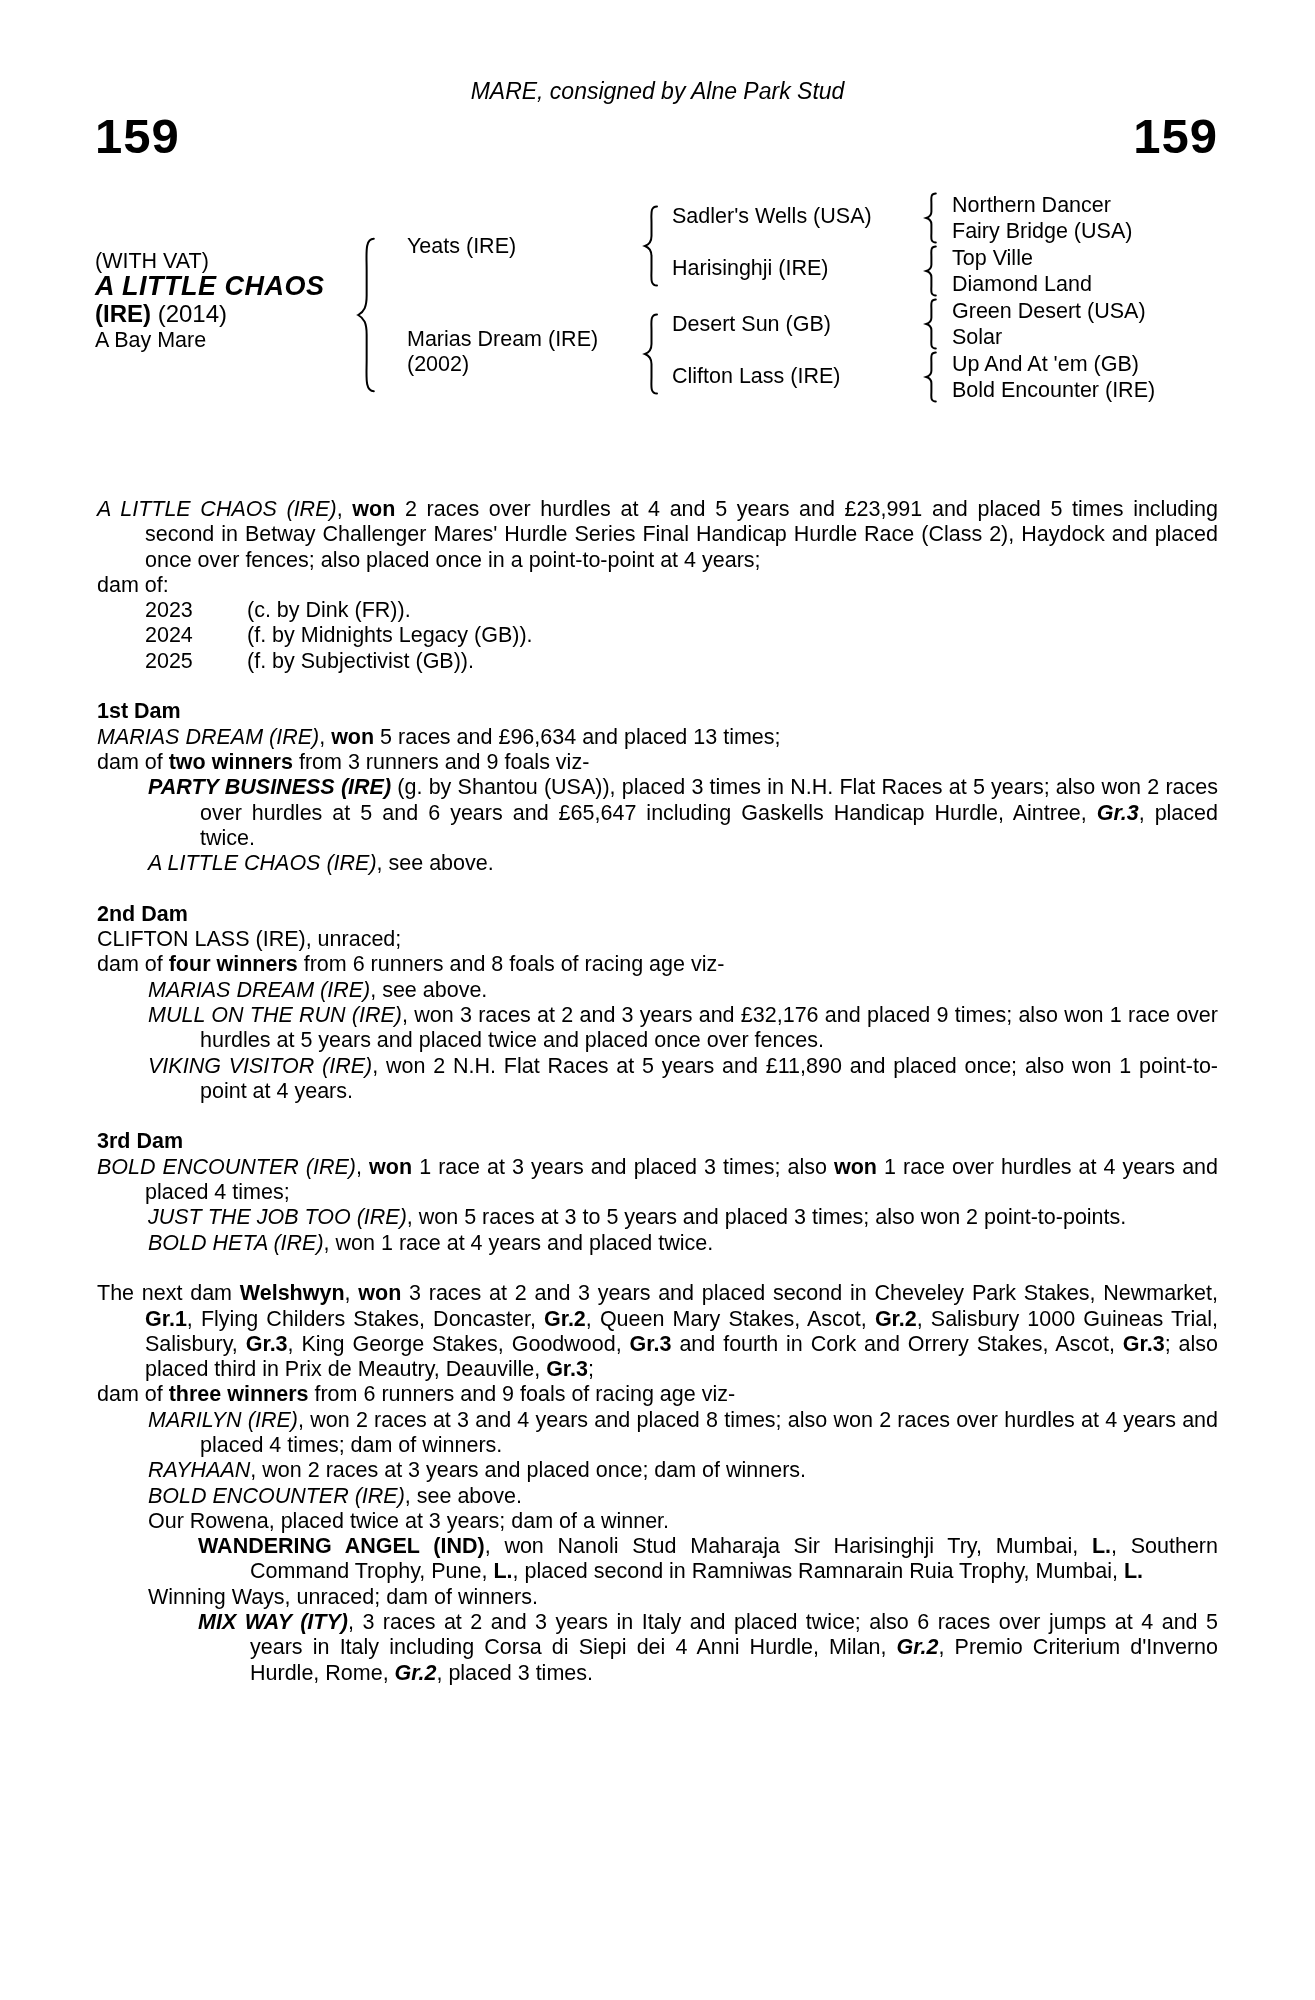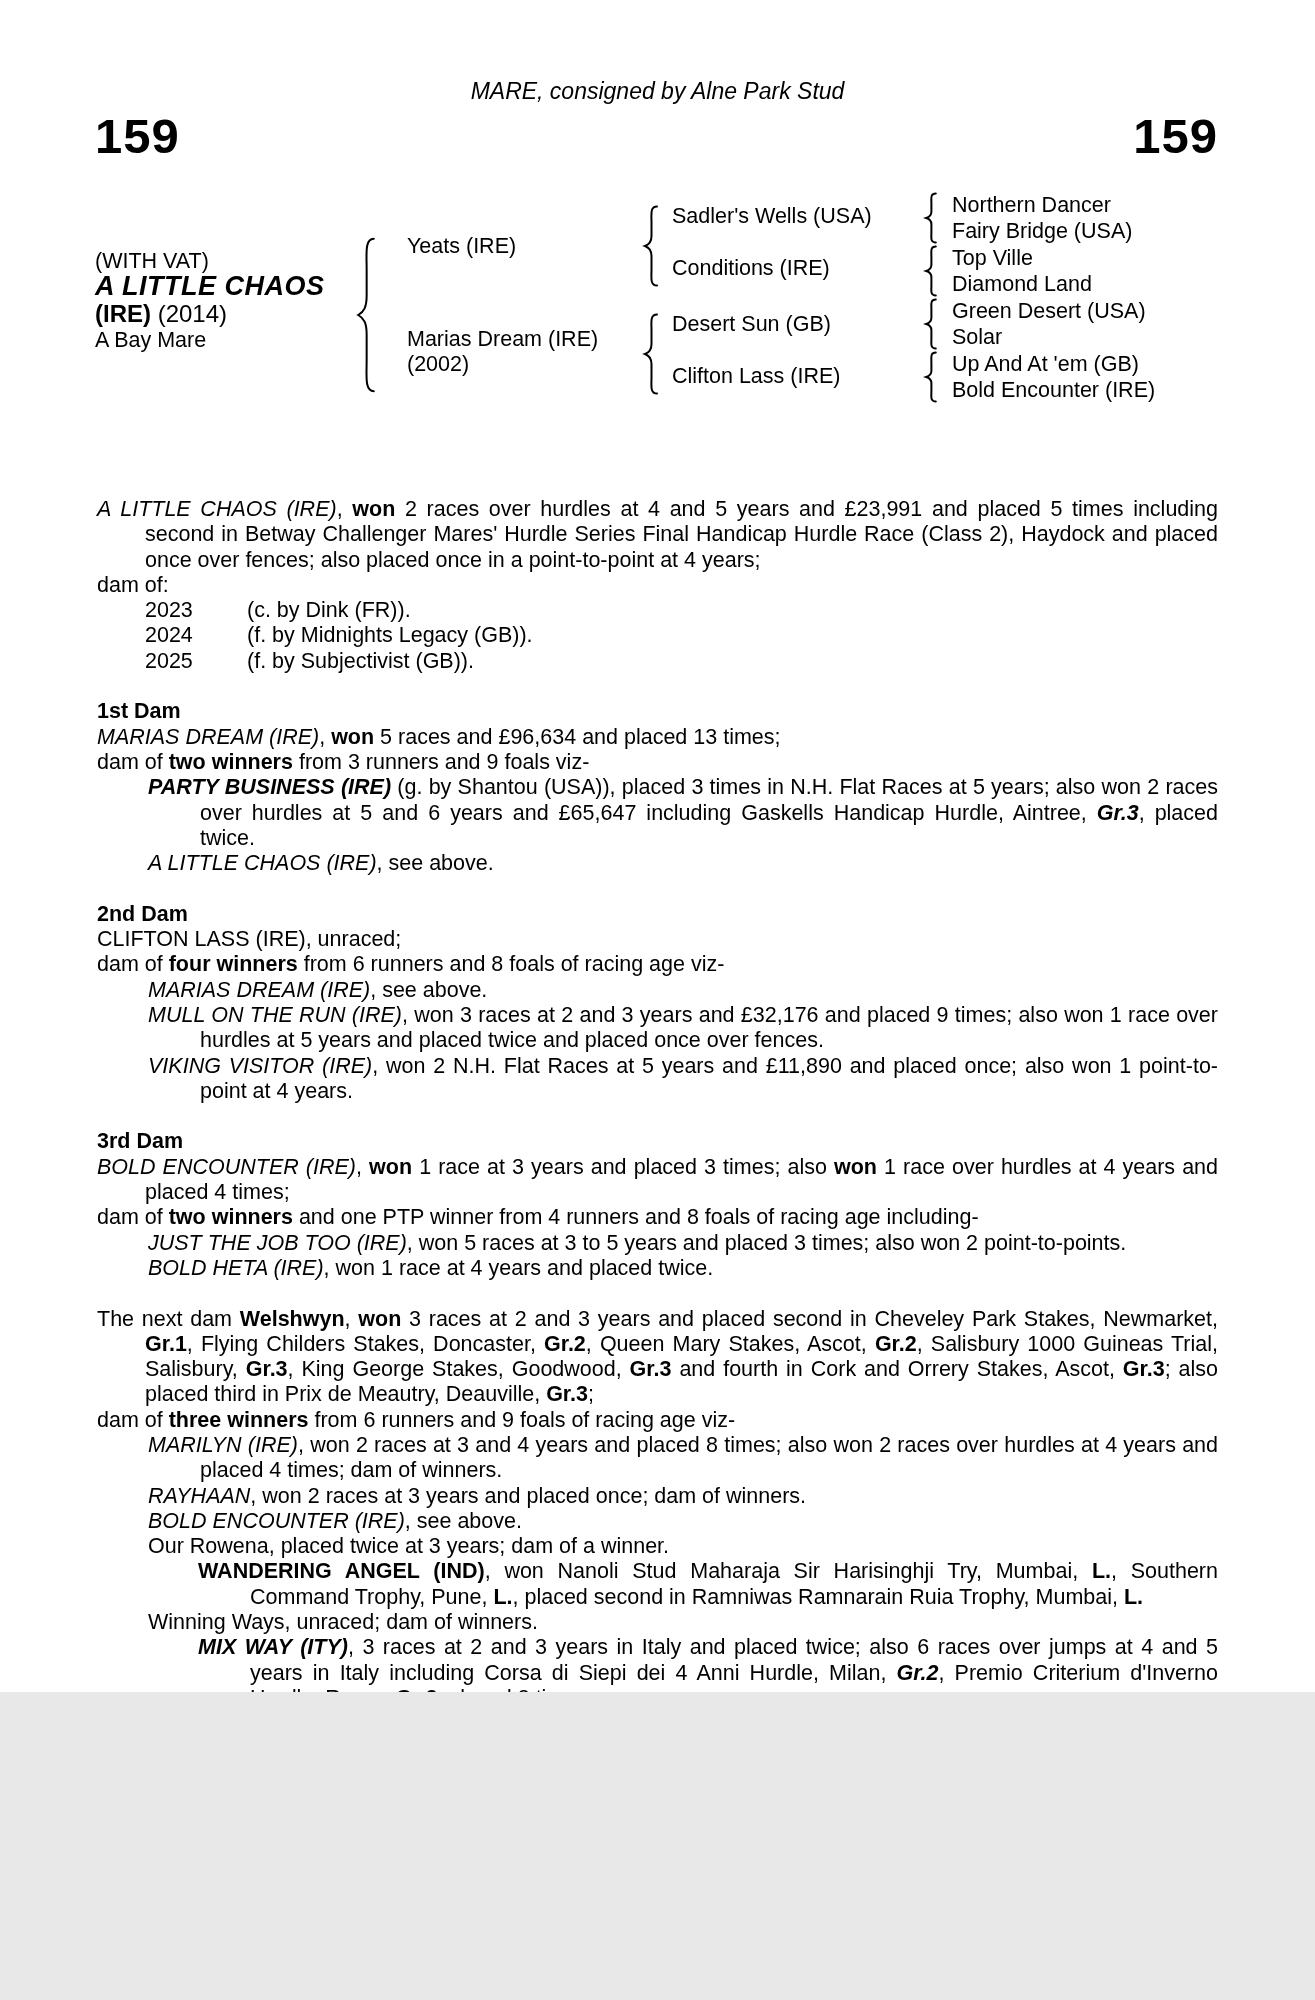--- a/index.html
+++ b/index.html
@@ -1,18 +1,18 @@
 <!DOCTYPE html>
 <html><head>
 <meta charset="utf-8">
 <style>
   html,body{margin:0;padding:0;background:#e8e8e8;}
   .page{
     position:relative;
-    width:1315px;height:1692px;
+    width:1315px;height:2000px;
     margin:0 auto;
     background:#ffffff;
     color:#000;
     font-family:"Liberation Sans","DejaVu Sans",sans-serif;
     font-size:21.5px;
     overflow:hidden;
   }
   .consignment{
     position:absolute;top:79px;left:0;right:0;
     text-align:center;font-style:italic;font-size:23px;line-height:1.1;
@@ -100,21 +100,21 @@
       </svg>
     <svg class="brace" style="left:923px;top:351px;" width="16" height="52" viewBox="0 0 20 100" preserveAspectRatio="none">
         <path d="M16 3 C9 3 10.5 12 10.5 22 L10.5 38 C10.5 45 8.5 48 4 50 C8.5 52 10.5 55 10.5 62 L10.5 78 C10.5 88 9 97 16 97" fill="none" stroke="#000" stroke-width="2" stroke-linecap="round" vector-effect="non-scaling-stroke"></path>
       </svg>
 
     <div class="pname g1-sire">Yeats (IRE)</div>
     <div class="pname g1-dam">Marias Dream (IRE)</div>
     <div class="pname g1-damyr">(2002)</div>
 
     <div class="pname g2-0">Sadler's Wells (USA)</div>
-    <div class="pname g2-1">Conditions (IRE)</div>
+    <div class="pname g2-1">Harisinghji (IRE)</div>
     <div class="pname g2-2">Desert Sun (GB)</div>
     <div class="pname g2-3">Clifton Lass (IRE)</div>
 
     <div class="pname g3 g3-0">Northern Dancer</div>
     <div class="pname g3 g3-1">Fairy Bridge (USA)</div>
     <div class="pname g3 g3-2">Top Ville</div>
     <div class="pname g3 g3-3">Diamond Land</div>
     <div class="pname g3 g3-4">Green Desert (USA)</div>
     <div class="pname g3 g3-5">Solar</div>
     <div class="pname g3 g3-6">Up And At 'em (GB)</div>
@@ -137,21 +137,20 @@
       <div class="gap"></div>
       <div class="para indent0 heading"><span class="s-b">2nd Dam</span></div>
       <div class="para indent0"><span class="s-r">CLIFTON LASS (IRE), unraced;</span></div>
       <div class="para indent0"><span class="s-r">dam of </span><span class="s-b">four winners</span><span class="s-r"> from 6 runners and 8 foals of racing age viz-</span></div>
       <div class="para indent1"><span class="s-i">MARIAS DREAM (IRE)</span><span class="s-r">, see above.</span></div>
       <div class="para indent1 justify"><span class="s-i">MULL ON THE RUN (IRE)</span><span class="s-r">, won 3 races at 2 and 3 years and £32,176 and placed 9 times; also won 1 race over hurdles at 5 years and placed twice and placed once over fences.</span></div>
       <div class="para indent1 justify"><span class="s-i">VIKING VISITOR (IRE)</span><span class="s-r">, won 2 N.H. Flat Races at 5 years and £11,890 and placed once; also won 1 point-to-point at 4 years.</span></div>
       <div class="gap"></div>
       <div class="para indent0 heading"><span class="s-b">3rd Dam</span></div>
       <div class="para indent0 justify"><span class="s-i">BOLD ENCOUNTER (IRE)</span><span class="s-r">, </span><span class="s-b">won</span><span class="s-r"> 1 race at 3 years and placed 3 times; also </span><span class="s-b">won</span><span class="s-r"> 1 race over hurdles at 4 years and placed 4 times;</span></div>
-      <div class="para indent0"><span class="s-r">dam of </span><span class="s-b">two winners</span><span class="s-r"> and one PTP winner from 4 runners and 8 foals of racing age including-</span></div>
       <div class="para indent1 justify"><span class="s-i">JUST THE JOB TOO (IRE)</span><span class="s-r">, won 5 races at 3 to 5 years and placed 3 times; also won 2 point-to-points.</span></div>
       <div class="para indent1"><span class="s-i">BOLD HETA (IRE)</span><span class="s-r">, won 1 race at 4 years and placed twice.</span></div>
       <div class="gap"></div>
       <div class="para indent0 justify"><span class="s-r">The next dam </span><span class="s-b">Welshwyn</span><span class="s-r">, </span><span class="s-b">won</span><span class="s-r"> 3 races at 2 and 3 years and placed second in Cheveley Park Stakes, Newmarket, </span><span class="s-b">Gr.1</span><span class="s-r">, Flying Childers Stakes, Doncaster, </span><span class="s-b">Gr.2</span><span class="s-r">, Queen Mary Stakes, Ascot, </span><span class="s-b">Gr.2</span><span class="s-r">, Salisbury 1000 Guineas Trial, Salisbury, </span><span class="s-b">Gr.3</span><span class="s-r">, King George Stakes, Goodwood, </span><span class="s-b">Gr.3</span><span class="s-r"> and fourth in Cork and Orrery Stakes, Ascot, </span><span class="s-b">Gr.3</span><span class="s-r">; also placed third in Prix de Meautry, Deauville, </span><span class="s-b">Gr.3</span><span class="s-r">;</span></div>
       <div class="para indent0"><span class="s-r">dam of </span><span class="s-b">three winners</span><span class="s-r"> from 6 runners and 9 foals of racing age viz-</span></div>
       <div class="para indent1 justify"><span class="s-i">MARILYN (IRE)</span><span class="s-r">, won 2 races at 3 and 4 years and placed 8 times; also won 2 races over hurdles at 4 years and placed 4 times; dam of winners.</span></div>
       <div class="para indent1"><span class="s-i">RAYHAAN</span><span class="s-r">, won 2 races at 3 years and placed once; dam of winners.</span></div>
       <div class="para indent1"><span class="s-i">BOLD ENCOUNTER (IRE)</span><span class="s-r">, see above.</span></div>
       <div class="para indent1"><span class="s-r">Our Rowena, placed twice at 3 years; dam of a winner.</span></div>
       <div class="para indent2 justify"><span class="s-b">WANDERING ANGEL (IND)</span><span class="s-r">, won Nanoli Stud Maharaja Sir Harisinghji Try, Mumbai, </span><span class="s-b">L.</span><span class="s-r">, Southern Command Trophy, Pune, </span><span class="s-b">L.</span><span class="s-r">, placed second in Ramniwas Ramnarain Ruia Trophy, Mumbai, </span><span class="s-b">L.</span></div>

